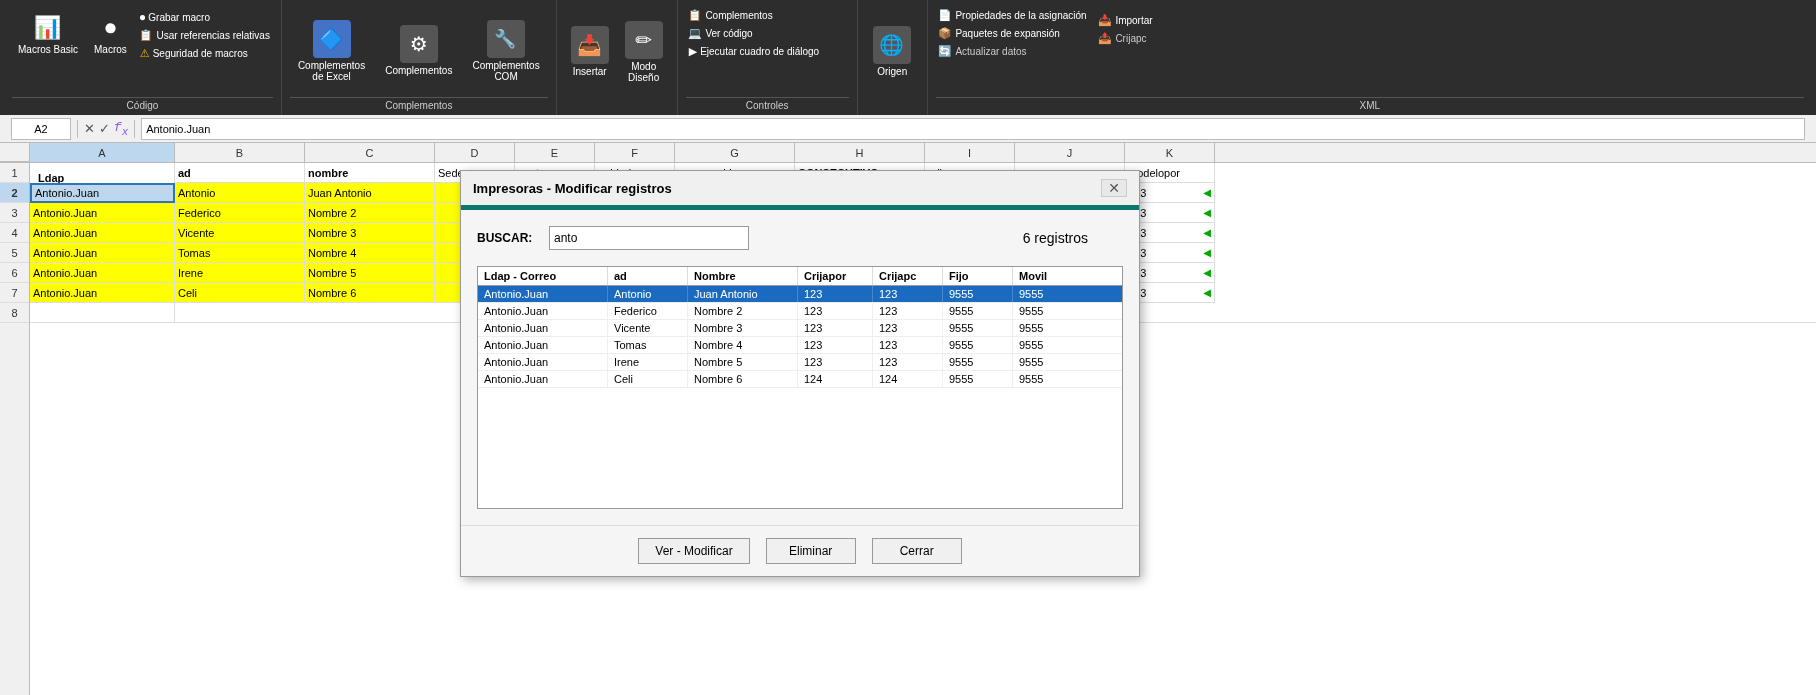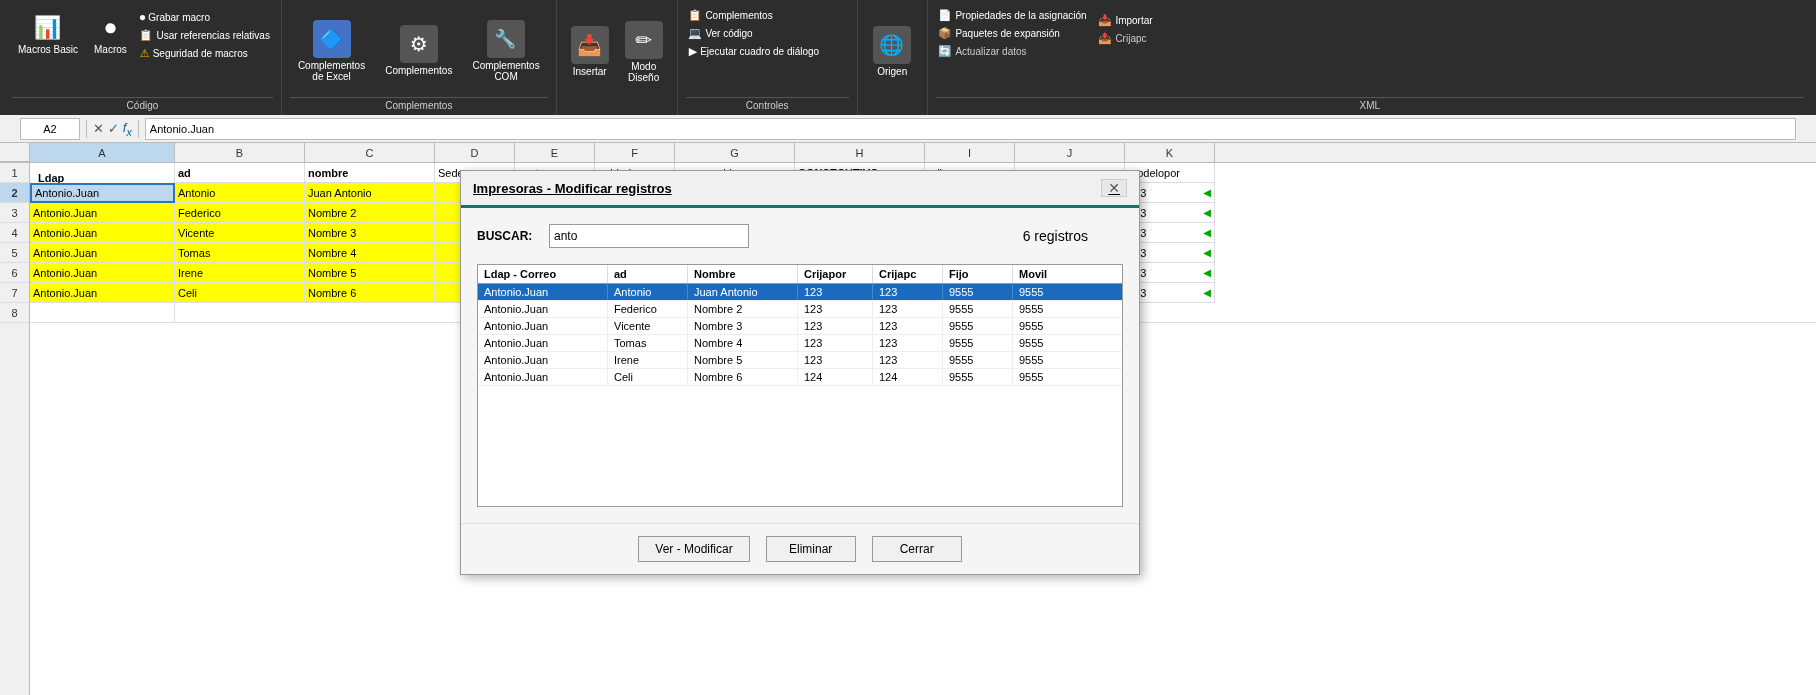--- a/index.html
+++ b/index.html
@@ -121,26 +121,26 @@
       </div>
       <div style="display:flex;align-items:center;gap:3px;color:#ccc;font-size:10px;cursor:pointer;padding:1px 3px;">
         <span style="font-size:11px;">📤</span>
           <span>Crijapc</span>
       </div>
     </div>
     <div style="font-size:10px;color:#ccc;text-align:center;padding-top:2px;border-top:1px solid #555;margin-top:auto;">XML</div>
   </div>
 </div>
 
-<div style="background:#f0f0f0;height:28px;display:flex;align-items:center;border-bottom:1px solid #bbb;padding:0 20px;gap:4px;">
+<div style="background:#f0f0f0;height:28px;display:flex;align-items:center;border-bottom:1px solid #bbb;padding:0 11px;gap:4px;">
   <input value="A2" style="width: 60px; height: 22px; border: 1px solid rgb(187, 187, 187); background: rgb(255, 255, 255); padding: 0px 4px; font-size: 11px; text-align: center;">
   <div style="width:1px;height:18px;background:#bbb;margin:0 2px;"></div>
   <span style="cursor:pointer;font-size:13px;color:#555;">✕</span>
   <span style="cursor:pointer;font-size:13px;color:#555;">✓</span>
-  <span style="cursor:pointer;font-size:13px;color:#0369a1;font-style:italic;">f<sub>x</sub></span>
+  <span style="cursor:pointer;font-size:13px;color:#8b5cf6;font-style:italic;font-family:Liberation Mono, monospace;">f<sub>x</sub></span>
   <div style="width:1px;height:18px;background:#bbb;margin:0 2px;"></div>
   <input style="flex: 1 1 0%; height: 22px; border: 1px solid rgb(187, 187, 187); background: rgb(255, 255, 255); padding: 0px 4px; font-size: 11px;" value="Antonio.Juan">
 </div>
 
 <div style="display:flex;flex-direction:column;height:552px;background:#fff;position:relative;">
 
   <div style="display:flex;background:#f0f0f0;border-bottom:1px solid #bbb;height:20px;">
     <div style="width:30px;min-width:30px;border-right:1px solid #bbb;border-bottom:1px solid #bbb;"></div>
     <div style="width:145px;min-width:145px;display:flex;align-items:center;justify-content:center;border-right:1px solid #bbb;font-size:11px;color:#333;background:#bdd7ee;">A</div>
     <div style="width:130px;min-width:130px;display:flex;align-items:center;justify-content:center;border-right:1px solid #bbb;font-size:11px;color:#333;">B</div>
@@ -305,21 +305,21 @@
         <div style="flex:1;border-bottom:1px solid #ddd;height:20px;"></div>
       </div>
 
     </div>
   </div>
 </div>
 
 <div style="position:fixed;top:0;left:0;width:100%;height:100%;z-index:100;pointer-events:none;">
   <div style="position:absolute;top:170px;left:460px;width:680px;background:#f5f5f5;border:1px solid #999;box-shadow:3px 3px 10px rgba(0,0,0,0.3);pointer-events:all;">
 
-    <div style="background:#f0f0f0;padding:8px 12px;display:flex;justify-content:space-between;align-items:center;border-bottom:3px solid #0f766e;text-decoration:underline;">
+    <div style="background:#f0f0f0;padding:8px 12px;display:flex;justify-content:space-between;align-items:center;border-bottom:5px solid #0f766e;">
       <span style="font-size:13px;font-weight:600;">Impresoras - Modificar registros</span>
       <span style="cursor:pointer;font-size:14px;color:#555;padding:0 6px;border:1px solid #ccc;background:#e8e8e8;">✕</span>
     </div>
 
     <div style="padding:16px;">
 
       <div style="display:flex;align-items:center;gap:12px;margin-bottom:16px;">
         <span style="font-size:12px;font-weight:600;min-width:60px;">BUSCAR:</span>
         <input style="width: 200px; height: 24px; border: 1px solid rgb(153, 153, 153); padding: 0px 4px; font-size: 12px; background: rgb(255, 255, 255);" value="anto">
         <span style="margin-left:auto;font-size:14px;font-weight:400;margin-right:35px;">6 registros</span>

